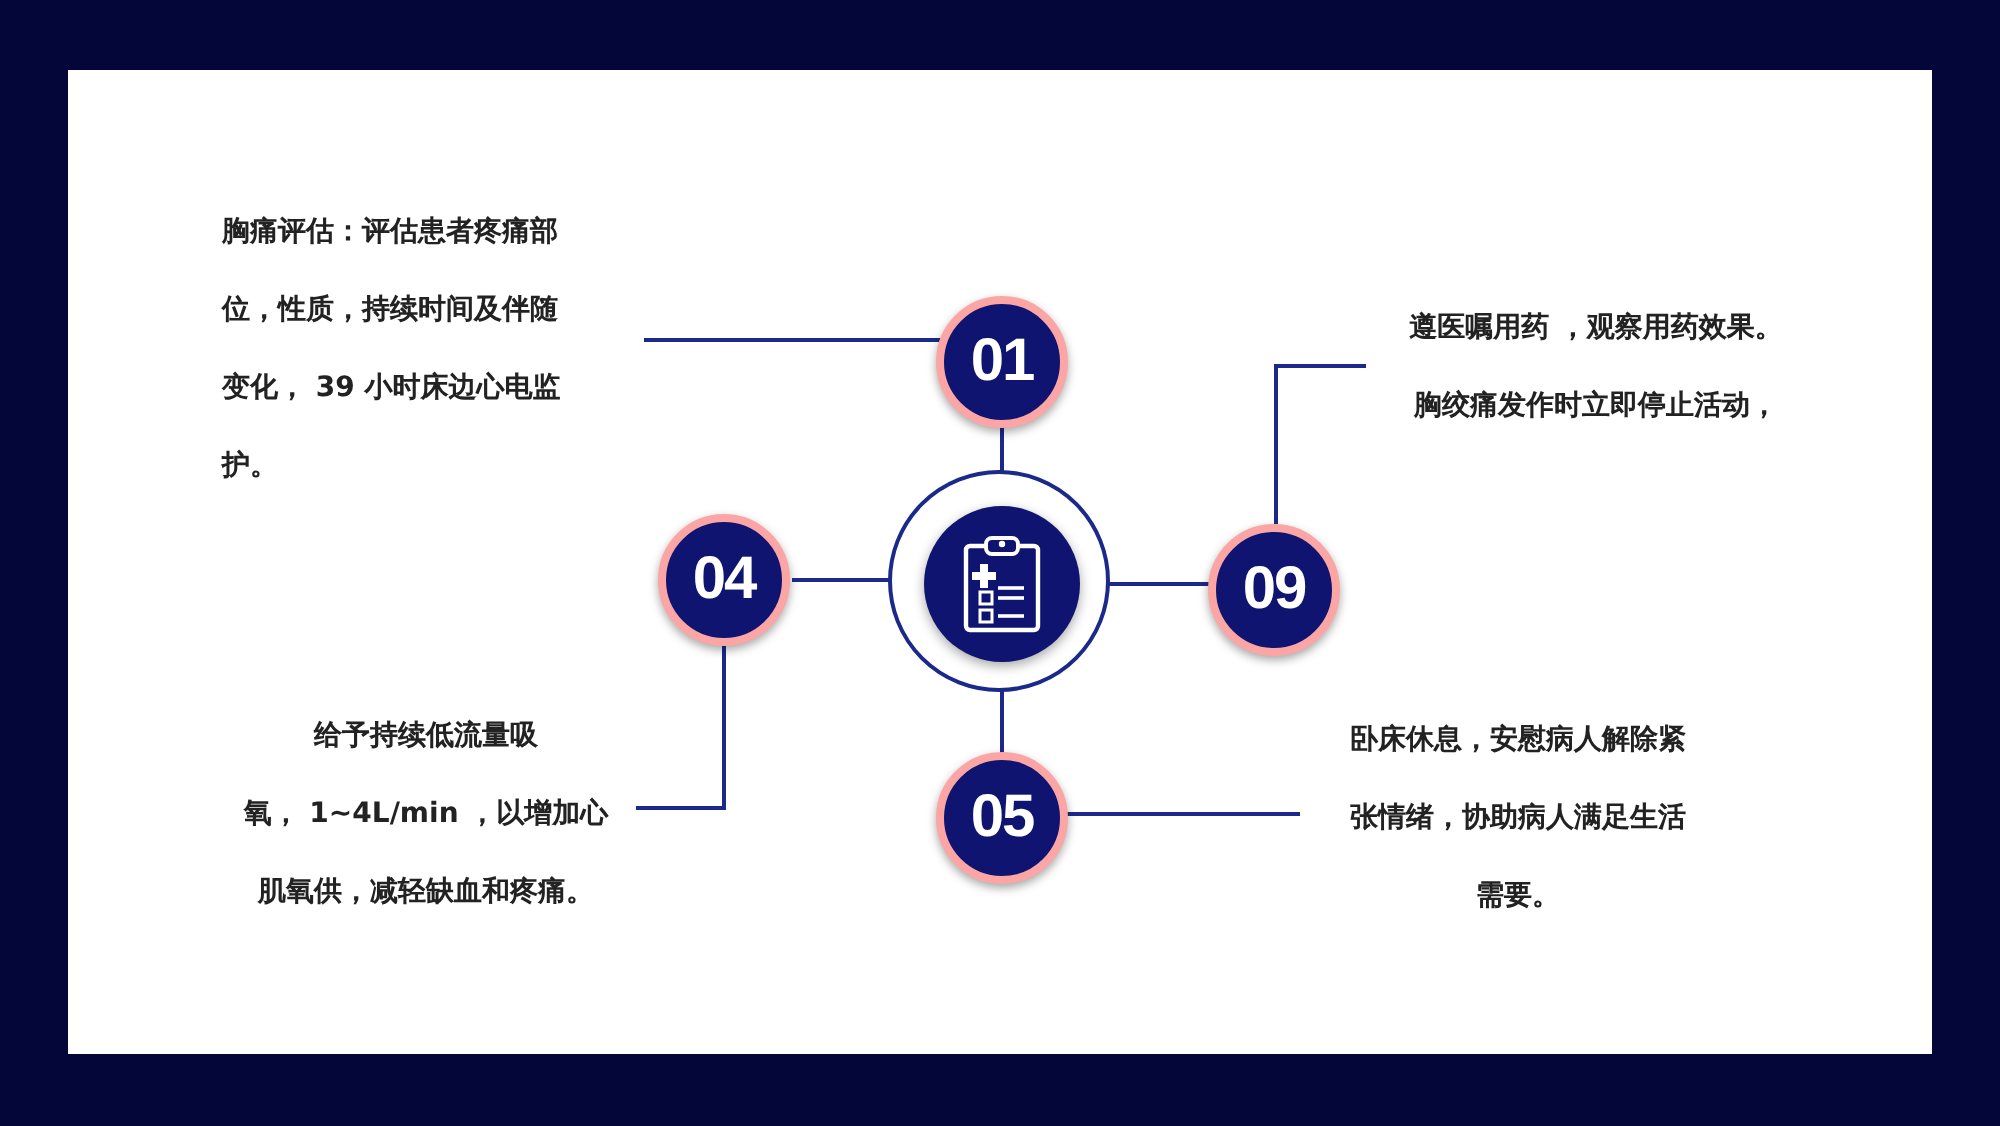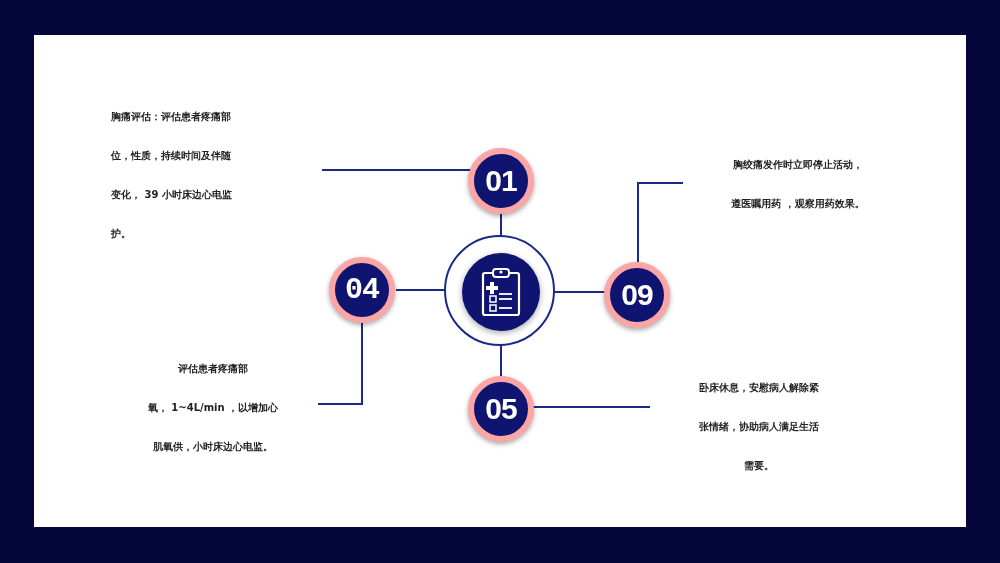--- a/index.html
+++ b/index.html
@@ -36,33 +36,33 @@
     border-radius: 50%;
     background: #0f1470;
     box-shadow: 0 2px 6px rgba(0,0,0,0.35);
     display: flex; align-items: center; justify-content: center;
   }
   .badge {
     position: absolute;
     width: 66px; height: 66px;
     border-radius: 50%;
     background: #0f1470;
-    border: 6px solid #fca5a5;
+    border: 4px solid #fca5a5;
     box-shadow: 0 2px 5px rgba(0,0,0,0.35);
     box-sizing: border-box;
     color: #fff;
     font-family: "Liberation Sans", sans-serif;
     font-weight: bold;
     font-size: 30px;
     display: flex; align-items: center; justify-content: center;
     letter-spacing: -1px;
   }
   .text {
     position: absolute;
-    font-size: 10px;
+    font-size: 14px;
     font-weight: bold;
     color: #222;
     line-height: 39px;
   }
   .text p { margin: 0; white-space: nowrap; }
   .center { text-align: center; }
 </style>
 </head>
 <body>
 
@@ -94,37 +94,37 @@
     <line x1="19" y1="32" x2="32" y2="32" stroke="#fff" stroke-width="1.8"></line>
     <rect x="10" y="38" width="6" height="6" fill="none" stroke="#fff" stroke-width="1.5"></rect>
     <line x1="19" y1="41" x2="32" y2="41" stroke="#fff" stroke-width="1.8"></line>
     <line x1="19" y1="27" x2="32" y2="27" stroke="#fff" stroke-width="1.8"></line>
   </svg>
 </div>
 
 <div class="badge" style="left:468px; top:148px;">01</div>
 <div class="badge" style="left:604px; top:262px;">09</div>
 <div class="badge" style="left:468px; top:376px;">05</div>
-<div class="badge" style="left:329px; top:257px;font-family:Liberation Mono, monospace;">04</div>
+<div class="badge" style="left:329px; top:257px;">04</div>
 
 <div class="text" style="left:111px; top:97px;">
   <p>胸痛评估：评估患者疼痛部</p>
   <p>位，性质，持续时间及伴随</p>
   <p>变化， 39 小时床边心电监</p>
   <p>护。</p>
 </div>
 
 <div class="text center" style="left:688px; top:145px; width:220px;">
+  <p>遵医嘱用药 ，观察用药效果。</p>
   <p>胸绞痛发作时立即停止活动，</p>
-  <p>遵医嘱用药 ，观察用药效果。</p>
 </div>
 
-<div class="text center" style="left:654px; top:368px; width:210px;">
+<div class="text center" style="left:654px; top:351px; width:210px;">
   <p>卧床休息，安慰病人解除紧</p>
   <p>张情绪，协助病人满足生活</p>
   <p>需要。</p>
 </div>
 
 <div class="text center" style="left:108px; top:349px; width:210px;">
-  <p>评估患者疼痛部</p>
+  <p>给予持续低流量吸</p>
   <p>氧， 1~4L/min ，以增加心</p>
-  <p>肌氧供，小时床边心电监。</p>
+  <p>肌氧供，减轻缺血和疼痛。</p>
 </div>
 
 </body></html>

